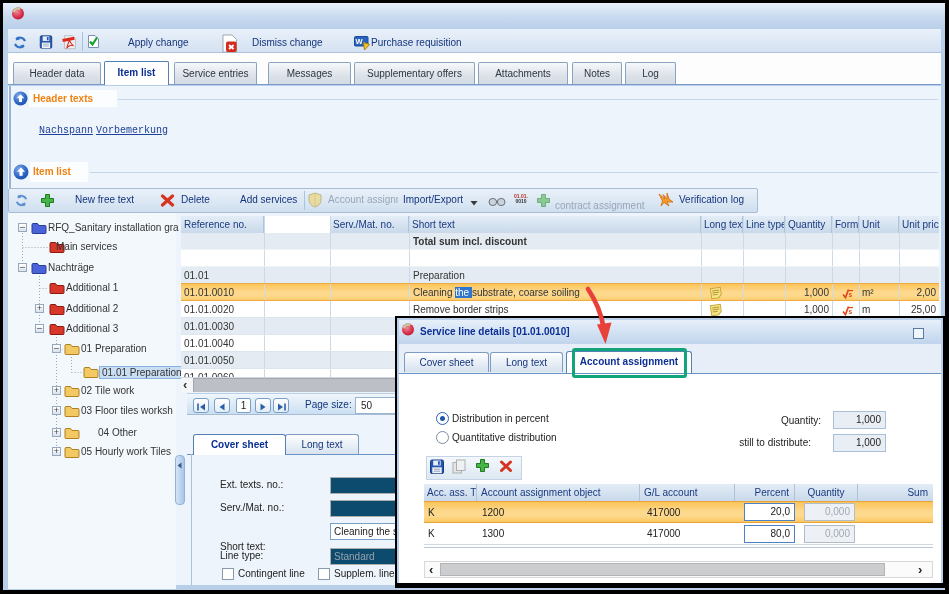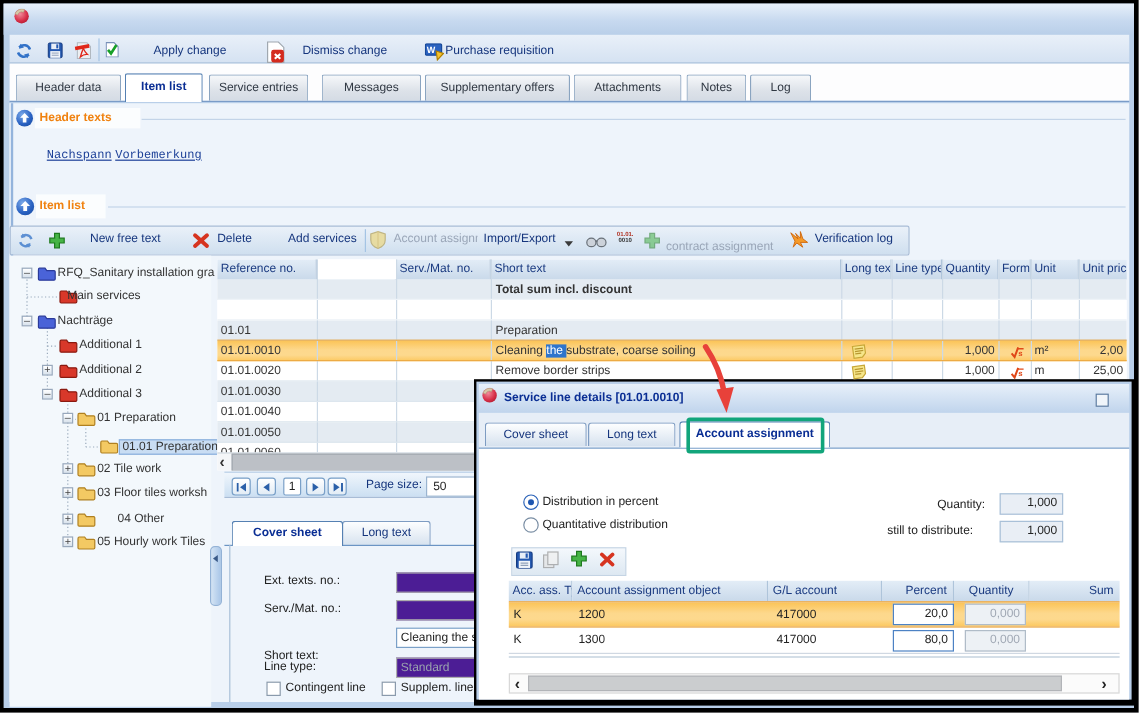--- a/index.html
+++ b/index.html
@@ -38,21 +38,21 @@
   .cell{position:absolute;top:0;height:17px;line-height:17px;overflow:hidden;}
   .shade{background:#e4ebf2;}
   .orange{background:linear-gradient(#fbc458,#fdd88c 45%,#fdd98e 70%,#fcc85f);}
   .colline{position:absolute;top:0;width:1px;background:#ccd9e6;}
   
   #pager{left:187px;top:393px;width:758px;height:22px;background:linear-gradient(#f0f6fc,#cbdff2);border-top:1px solid #b8cfe6;border-bottom:1px solid #a8bcd6;box-sizing:border-box;}
   .pbtn{position:absolute;top:4px;width:16px;height:15px;background:linear-gradient(#fff,#e2ecf5);border:1px solid #7aa0c8;border-radius:3px;box-sizing:border-box;text-align:center;padding-top:3px;}
   
   .ftab{top:434px;height:20px;border:1px solid #7e9cc2;border-bottom:none;border-radius:3px 3px 0 0;background:linear-gradient(#fdfeff,#d5e1ee);text-align:center;line-height:20px;color:#15357d;font-size:10px;}
   .flabel{font-size:10px;color:#222;}
-  .finput{position:absolute;height:17px;box-sizing:border-box;border:1px solid #adadad;background:#4c1d95;font-size:10px;line-height:15px;padding:0 3px;white-space:nowrap;overflow:hidden;}
+  .finput{position:absolute;height:17px;box-sizing:border-box;border:1px solid #adadad;background:#0c4a6e;font-size:10px;line-height:15px;padding:0 3px;white-space:nowrap;overflow:hidden;}
   .cbx{position:absolute;width:12px;height:12px;background:#fff;border:1px solid #8a9aac;box-sizing:border-box;}
   
   #dlg{left:395px;top:316px;width:550px;height:272px;background:#000;}
   #dlgframe{position:absolute;left:2px;top:2px;width:546px;height:265px;background:#b9cfe9;}
   #dlgtitle{position:absolute;left:4px;top:4px;width:542px;height:24px;background:linear-gradient(#e7f0fa,#c0d4ec);}
   #dlgtabs{position:absolute;left:4px;top:28px;width:542px;height:30px;background:#e7eef7;}
   #dlgbody{position:absolute;left:4px;top:58px;width:542px;height:209px;background:#fff;}
   .dtab{position:absolute;bottom:0;height:20px;border:1px solid #7e9cc2;border-bottom:none;border-radius:3px 3px 0 0;background:linear-gradient(#fdfeff,#d5e1ee);text-align:center;line-height:20px;color:#15357d;font-size:10px;box-sizing:border-box;}
   .radio{position:absolute;width:13px;height:13px;border-radius:50%;background:#fff;border:1px solid #7a8ea4;box-sizing:border-box;}
   .dinp{position:absolute;width:53px;height:18px;box-sizing:border-box;background:#e9eef5;border:1px solid #a9c0d8;font-size:10px;line-height:16px;text-align:right;padding-right:4px;color:#222;}

